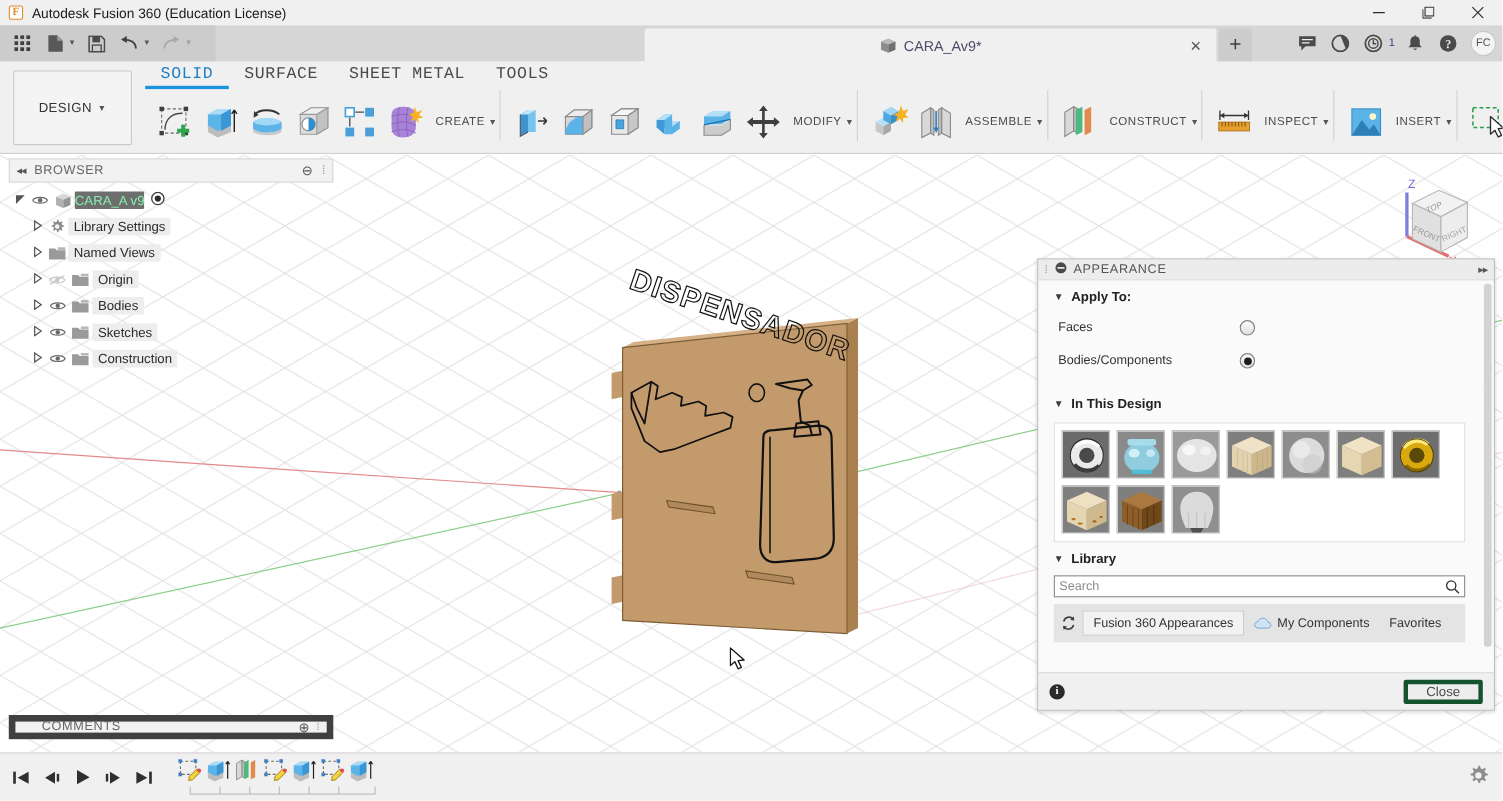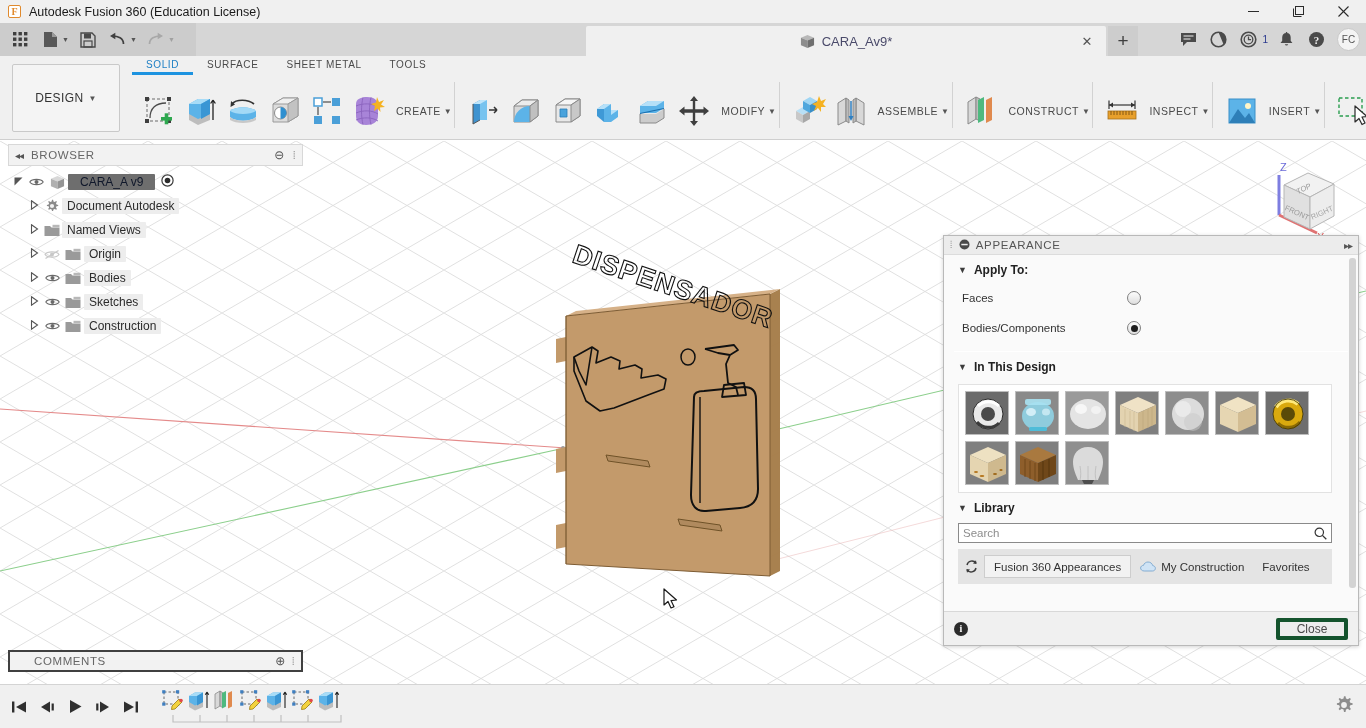--- a/index.html
+++ b/index.html
@@ -82,22 +82,23 @@
     background:#f0f0f0; border-bottom:1px solid #cfcfcf;
   }
   .design-box {
     position:absolute; left:12px; top:8px; width:108px; height:68px;
     border:1px solid #c9c9c9; background:#f4f4f4; border-radius:2px;
     display:flex; align-items:center; justify-content:center; gap:5px;
     font-size:12px; color:#333; letter-spacing:.4px;
   }
   .ribbon-tabs { position:absolute; left:132px; top:0; display:flex; }
   .rtab {
-    height:22px; padding:3px 14px 0 14px; font-size:10px; color:#4a4a4a;
+    height:22px; padding:3px 14px 0 14px; font-size:15px; color:#4a4a4a;
     letter-spacing:.6px;
+    font-family:Liberation Mono, monospace;
   }
   .rtab.active { color:#1d7fc4; }
   .rtab.active::after {
     content:""; display:block; height:3px; background:#1d93e0; margin-top:2px;
     margin-left:-14px; margin-right:-14px;
   }
   .panels { position:absolute; left:132px; top:26px; display:flex; height:58px; }
   .panel { display:flex; flex-direction:row; align-items:center; position:relative; }
   .panel-icons { display:flex; align-items:flex-end; height:40px; gap:0px; padding:0 6px; }
   .panel-label { font-size:10.5px; color:#4a4a4a; letter-spacing:.5px; display:flex; align-items:center; gap:3px; }
@@ -121,27 +122,27 @@
   }
   .bh-collapse { color:#555; font-size:10px; letter-spacing:-1px;}
   .bh-min { margin-left:auto; color:#555; font-size:12px; }
   .bh-grip { color:#999; font-size:11px; }
   .browser-tree { position:absolute; left:10px; top:170px; width:250px; }
   .tnode { display:flex; align-items:center; height:24px; font-size:12px; color:#2b2b2b; }
   .tnode .arrow { width:16px; text-align:center; color:#555; font-size:9px; }
   .tnode .eye { width:20px; display:flex; align-items:center; justify-content:center; }
   .tnode .folder { width:22px; display:flex; align-items:center; justify-content:center; }
   .tnode .tlabel { background:#ededed; padding:1px 5px; border-radius:1px; }
-  .tnode.root .tlabel { background:#6e6e6e; color:#0f172a; padding:1px 12px; }
+  .tnode.root .tlabel { background:#6e6e6e; color:#86efac; padding:1px 0; }
   .tnode.root { font-weight:normal; }
   .radio-dot { margin-left:6px; }
 
   .comments {
     position:absolute; left:8px; top:650px; width:295px; height:22px;
-    background:#f2f2f2; border:2px solid #404040;
+    background:#f2f2f2; border:6px solid #404040;
     display:flex; align-items:center; padding:0 6px;
     font-size:11.5px; color:#666; letter-spacing:.6px;
   }
   .cm-label { margin-left:18px; }
   .cm-plus { margin-left:auto; color:#555; font-size:12px; }
 
   
   .viewcube { position:absolute; right:8px; top:12px; width:100px; height:95px; }
 
   
@@ -750,21 +751,21 @@
         <svg width="9" height="10" viewBox="0 0 9 10">
             <path d="M1.5 0.8 L7.5 5 L1.5 9.2 Z" fill="none" stroke="#555" stroke-width="1.1"></path>
           </svg>
       </span>
       <span class="eye">
         <svg width="14" height="14" viewBox="0 0 14 14">
             <path d="M7 0.8 l1.1 0 0.35 1.7 1.25 0.52 1.45-0.95 0.78 0.78 -0.95 1.45 0.52 1.25 1.7 0.35 0 1.1 -1.7 0.35 -0.52 1.25 0.95 1.45 -0.78 0.78 -1.45-0.95 -1.25 0.52 -0.35 1.7 -1.1 0 -0.35-1.7 -1.25-0.52 -1.45 0.95 -0.78-0.78 0.95-1.45 -0.52-1.25 -1.7-0.35 0-1.1 1.7-0.35 0.52-1.25 -0.95-1.45 0.78-0.78 1.45 0.95 1.25-0.52 Z" fill="#8a8a8a"></path>
             <circle cx="7" cy="7" r="2.1" fill="#f2f2f2"></circle>
           </svg>
       </span>
-      <span class="tlabel">Document Autodesk</span>
+      <span class="tlabel">Library Settings</span>
     </div>
 
     <div class="tnode" style="padding-left:16px">
       <span class="arrow">
         <svg width="9" height="10" viewBox="0 0 9 10">
             <path d="M1.5 0.8 L7.5 5 L1.5 9.2 Z" fill="none" stroke="#555" stroke-width="1.1"></path>
           </svg>
       </span>
       <span class="eye">
         <svg width="16" height="13" viewBox="0 0 16 13">
@@ -1047,21 +1048,21 @@
             <path d="M3 13.8 L2.4 10 L6 10.4 Z" fill="#3b3b3b"></path>
           </svg>
         </span>
         <span class="lib-tab active">
           <span>Fusion 360 Appearances</span>
         </span>
         <span class="lib-tab">
           <svg width="16" height="11" viewBox="0 0 16 11">
             <path d="M4.2 10 C1.8 10 0.6 8.4 0.6 7 C0.6 5.5 2 4.3 3.5 4.4 C4 2.3 6 1 8 1 C10.5 1 12.3 2.6 12.7 4.6 C14.3 4.8 15.4 5.9 15.4 7.3 C15.4 8.8 14.2 10 12.4 10 Z" fill="#cfe3f5" stroke="#7ba7cf" stroke-width="0.9"></path>
           </svg>
-          <span>My Construction</span>
+          <span>My Components</span>
         </span>
         <span class="lib-tab">
           <span>Favorites</span>
         </span>
       </div>
     </div>
 
     <div class="ap-foot">
       <span class="info-ico">i</span>
       <div class="close-btn">Close</div>

